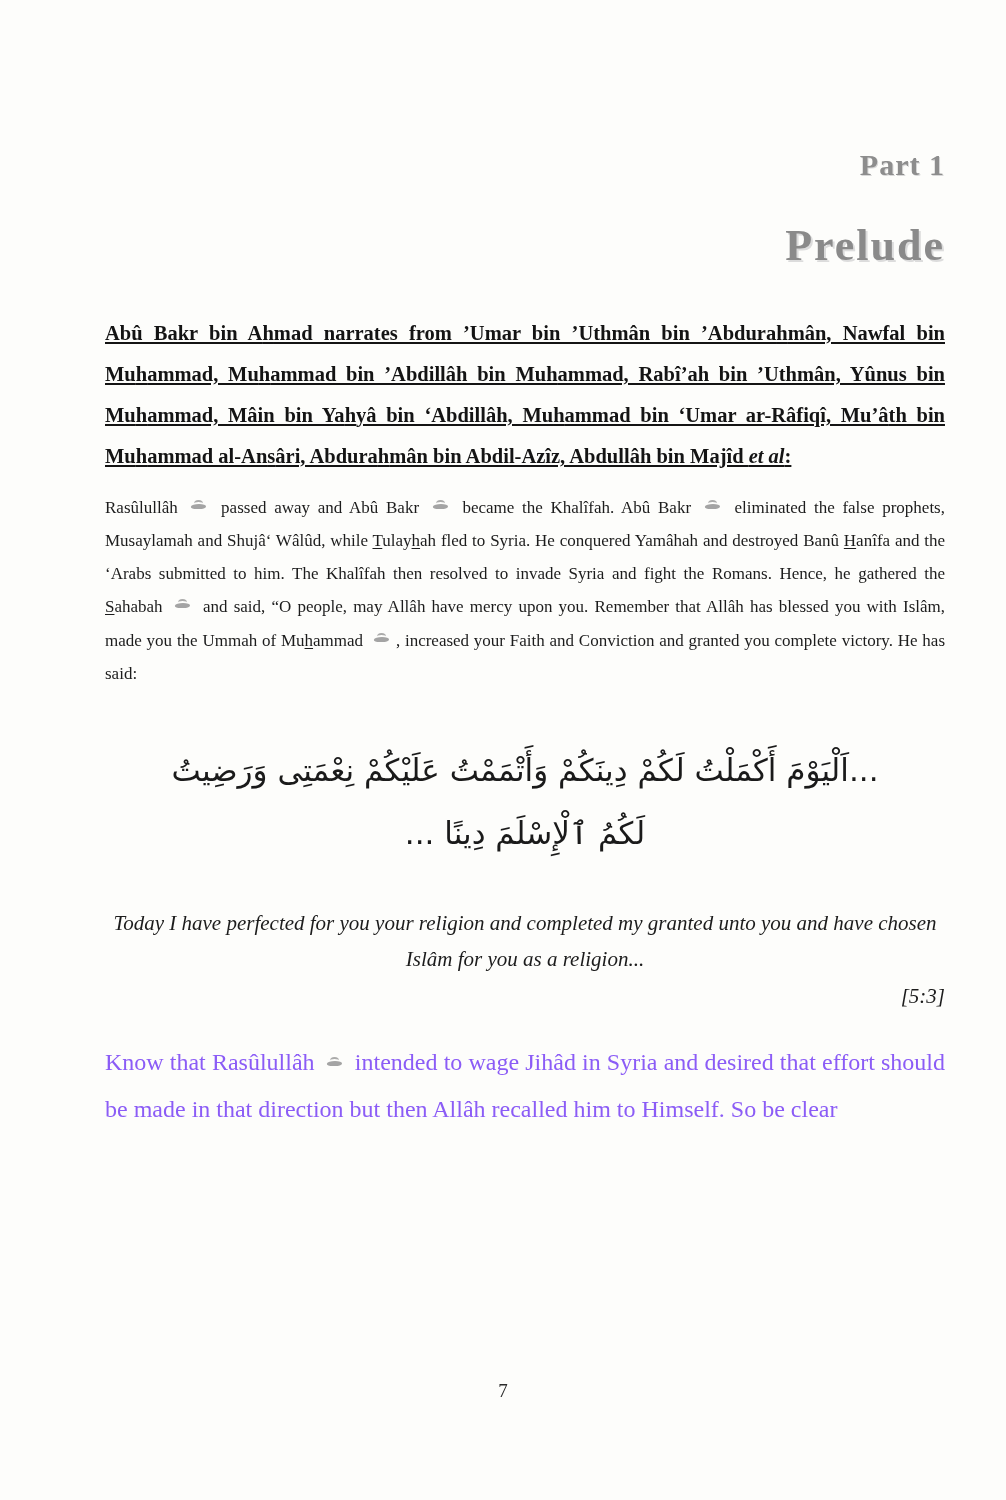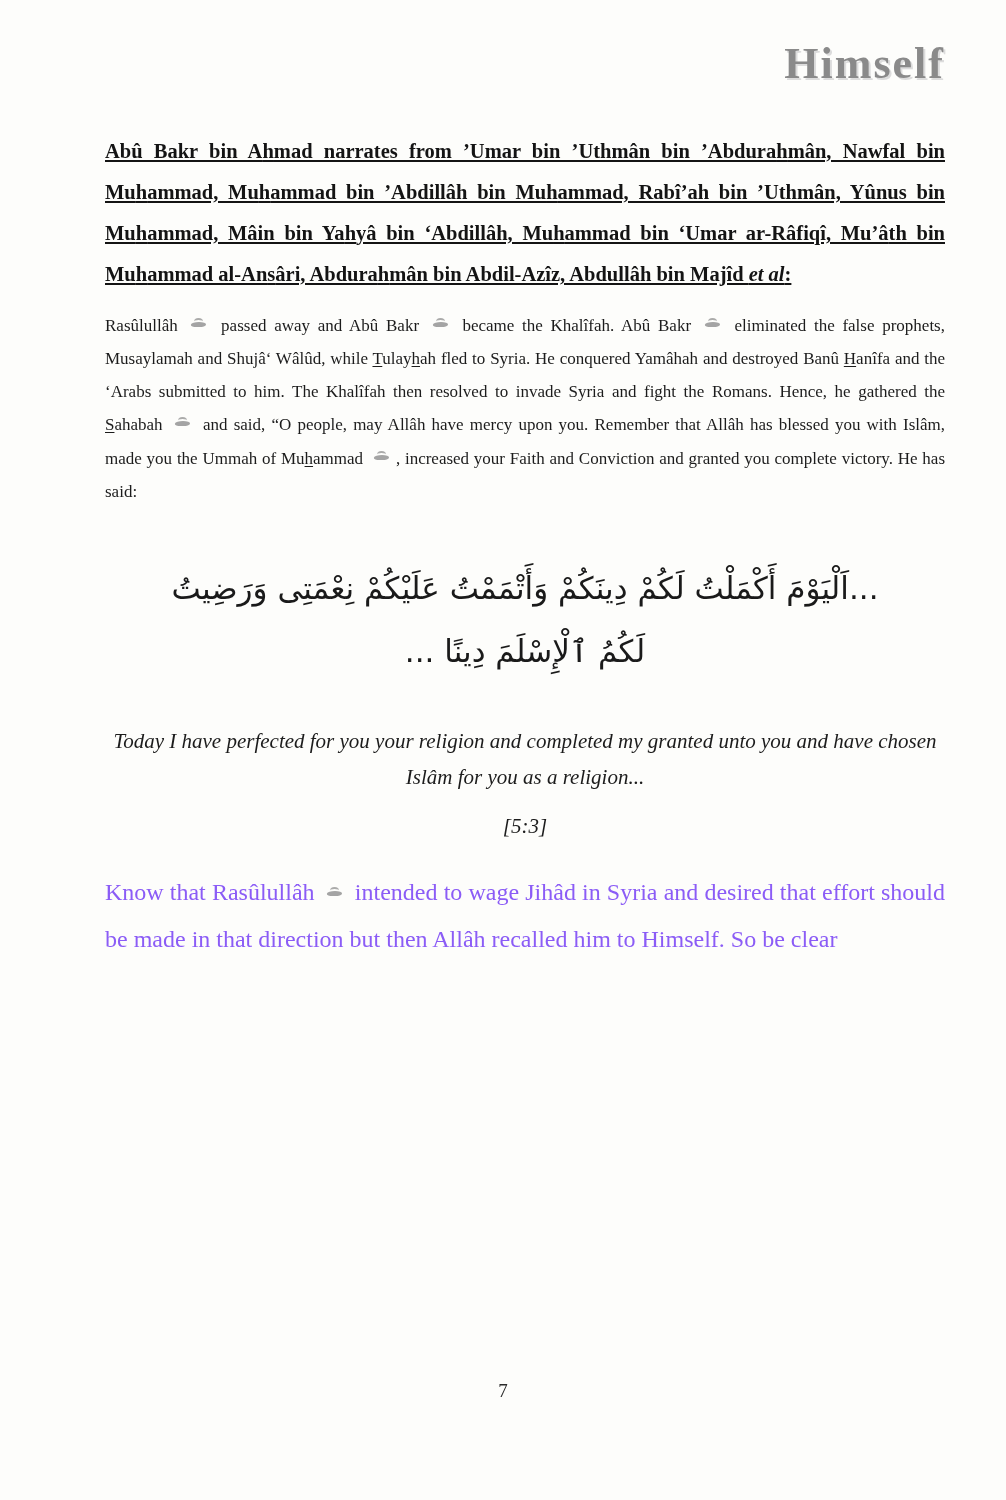--- a/index.html
+++ b/index.html
@@ -131,24 +131,24 @@
   
   .translation {
     margin-top: 42px;
     font-style: italic;
     font-size: 21px;
     line-height: 1.75;
     text-align: center;
     color: #1c1c1c;
   }
   .ayah-ref {
-    margin-top: 18px;
+    margin-top: 6px;
     font-style: italic;
     font-size: 21px;
-    text-align: center;
+    text-align: right;
     color: #1c1c1c;
   }
 
   .closing-par {
     margin-top: 30px;
     font-size: 24px;
     line-height: 1.95;
     text-align: justify;
     text-justify: inter-word;
     color: #8b5cf6;
@@ -163,22 +163,23 @@
     font-size: 19px;
     color: #2b2b2b;
   }
 </style>
 </head>
 <body>
 
 <div class="page">
   <div class="content">
 
-
-    <div class="book-title">Himself</div>
+    <div class="part-line">Part 1</div>
+
+    <div class="book-title">Prelude</div>
 
 
     <div class="narrators">
       <span>Abû Bakr bin A<span class="u">h</span>mad narrates from ’Umar bin ’Uthmân bin ’Abdura<span class="u">h</span>mân, Nawfal bin Mu<span class="u">h</span>ammad, Mu<span class="u">h</span>ammad bin ’Abdillâh bin Mu<span class="u">h</span>ammad, Rabî’ah bin ’Uthmân, Yûnus bin Mu<span class="u">h</span>ammad, Mâin bin Ya<span class="u">h</span>yâ bin ‘Abdillâh, Mu<span class="u">h</span>ammad bin ‘Umar ar-Râfiqî, Mu’â<span class="u">th</span> bin Mu<span class="u">h</span>ammad al-An<span class="u">s</span>âri, Abdura<span class="u">h</span>mân bin Abdil-Azîz, Abdullâh bin Majîd <em>et al</em>:</span>
     </div>
 
     <div class="body-par">
       Rasûlullâh <span class="hon"></span> passed away and Abû Bakr <span class="hon"></span> became the Khalîfah. Abû Bakr <span class="hon"></span> eliminated the false prophets, Musaylamah and Shujâ‘ Wâlûd, while <span class="u">T</span>ulay<span class="u">h</span>ah fled to Syria. He conquered Yamâhah and destroyed Banû <span class="u">H</span>anîfa and the ‘Arabs submitted to him. The Khalîfah then resolved to invade Syria and fight the Romans. Hence, he gathered the <span class="u">S</span>ahabah <span class="hon"></span> and said, “O people, may Allâh have mercy upon you. Remember that Allâh has blessed you with Islâm, made you the Ummah of Mu<span class="u">h</span>ammad <span class="hon"></span>, increased your Faith and Conviction and granted you complete victory. He has said:
     </div>
 

